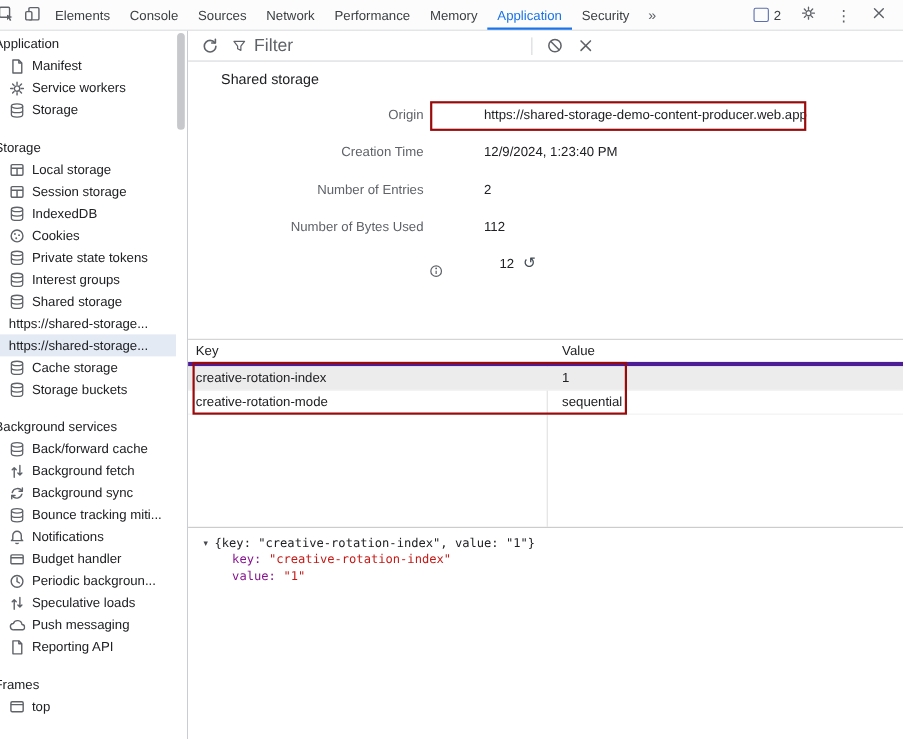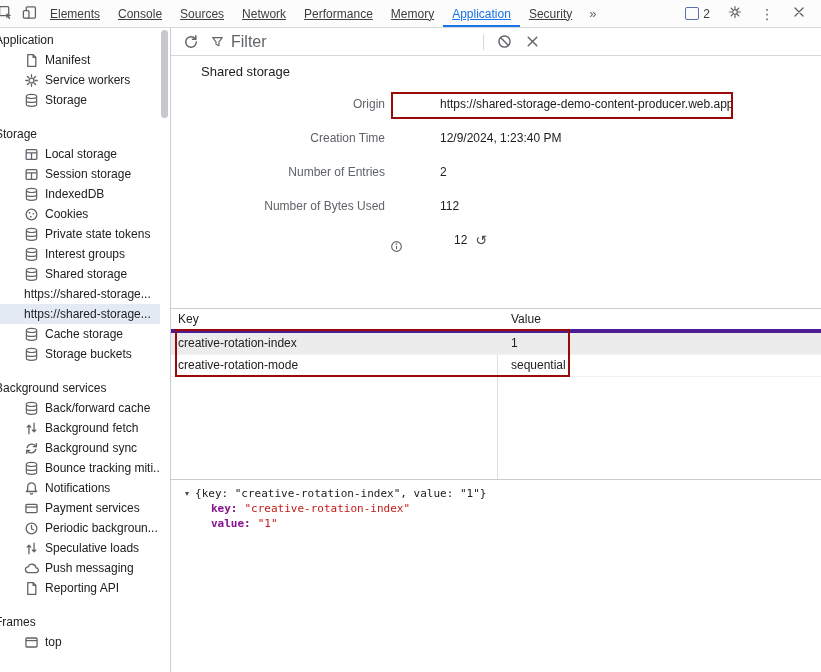--- a/index.html
+++ b/index.html
@@ -5,39 +5,39 @@
   html,body{margin:0;padding:0;background:#fff;}
   .devtools{position:relative;width:821px;height:672px;background:#fff;overflow:hidden;
     font-family:"Liberation Sans",sans-serif;font-size:12px;color:#202124;}
 
   
   .tabbar{position:absolute;left:0;top:0;right:0;height:27px;background:#fcfcfc;
     border-bottom:1px solid #d5d8da;display:flex;align-items:stretch;}
   .tb-iconbtn{width:24px;display:flex;align-items:center;justify-content:center;color:#5f6368;}
   .tb-iconbtn svg{width:15px;height:15px;}
   .inspect-btn{margin-left:-7px;}
-  .tab{display:flex;align-items:center;padding:0 9px;color:#3c4043;white-space:nowrap;text-decoration:underline;}
+  .tab{display:flex;align-items:center;padding:0 9px;color:#3c4043;white-space:nowrap;}
   .tab.active{color:#1a73e8;box-shadow:inset 0 -2px 0 #1a73e8;}
   .tab-more{display:flex;align-items:center;padding:0 8px;color:#5f6368;font-size:13px;}
   .tb-right{margin-left:auto;display:flex;align-items:center;gap:13px;padding-right:10px;color:#5f6368;}
   .badge{display:flex;align-items:center;gap:4px;}
   .badge-box{width:12px;height:11px;border:1.4px solid #5b6fae;border-radius:2px;}
   .badge-num{color:#3c4043;}
   .menu-dots{font-size:14px;color:#5f6368;}
   .menu-dots::before{content:"\22EE";}
   .gear-btn svg,.close-btn svg{width:14px;height:14px;}
 
   
   .sidebar{position:absolute;left:0;top:28px;width:170px;bottom:0;background:#fff;
     border-right:1px solid #c9ccd0;}
   .side-list{position:absolute;left:0;top:0;width:160px;padding-top:2px;}
   .sec{margin-top:14px;}
   .sec:first-child{margin-top:0;}
   .sec-title{height:20px;line-height:20px;margin-left:-5px;white-space:nowrap;color:#202124;}
-  .item{height:20px;display:flex;align-items:center;padding-left:24px;white-space:nowrap;overflow:hidden;}
+  .item{height:20px;display:flex;align-items:center;padding-left:8px;white-space:nowrap;overflow:hidden;}
   .item .ic{width:15px;height:15px;margin-right:6px;color:#5f6368;flex:none;}
   .item .ic svg{width:15px;height:15px;display:block;}
   .item.nested{}
   .item.selected{background:#e3eaf4;}
   .side-scrollbar{position:absolute;top:2px;right:2px;width:7px;bottom:2px;}
   .side-thumb{position:absolute;top:0;left:0;width:7px;height:88px;background:#c6c8cb;border-radius:4px;}
 
   
   .main{position:absolute;left:171px;top:28px;right:0;bottom:0;background:#fff;}
   .mtoolbar{height:27px;border-bottom:1px solid #d5d8da;display:flex;align-items:center;
@@ -80,21 +80,21 @@
 
   
   .preview{position:absolute;left:0;top:423px;right:0;bottom:0;border-top:1px solid #ccc;
     background:#fff;font-family:"DejaVu Sans Mono","Liberation Mono",monospace;
     font-size:11px;line-height:15px;padding:6px 0 0 14px;color:#202124;}
   .tri{display:inline-block;font-family:"DejaVu Sans",sans-serif;font-size:8px;color:#46494d;
     margin-right:6px;vertical-align:1px;}
   .tri::before{content:"\25BE";}
   .pv-line{white-space:pre;}
   .pv-entry{padding-left:26px;white-space:pre;}
-  .pv-name{color:#881391;margin-right:7px;font-weight:bold;}
+  .pv-name{color:#881391;margin-right:7px;}
   .pv-str{color:#c41a16;}
 
   
   .annotation{position:absolute;border:2px solid #9a0a0a;background:transparent;
     pointer-events:none;z-index:20;}
   #ann-origin{left:391px;top:92px;width:338px;height:23px;}
   #ann-rows{left:175px;top:329px;width:391px;height:44px;}
 </style>
 </head>
 <body>
@@ -378,21 +378,21 @@
               </svg>
             </span>
           <span>Notifications</span>
         </div>
         <div class="item">
           <span class="ic">
               <svg viewBox="0 0 14 14">
                 <use href="#i-card"></use>
               </svg>
             </span>
-          <span>Payment services</span>
+          <span>Budget handler</span>
         </div>
         <div class="item">
           <span class="ic">
               <svg viewBox="0 0 14 14">
                 <use href="#i-clock"></use>
               </svg>
             </span>
           <span>Periodic backgroun...</span>
         </div>
         <div class="item">

